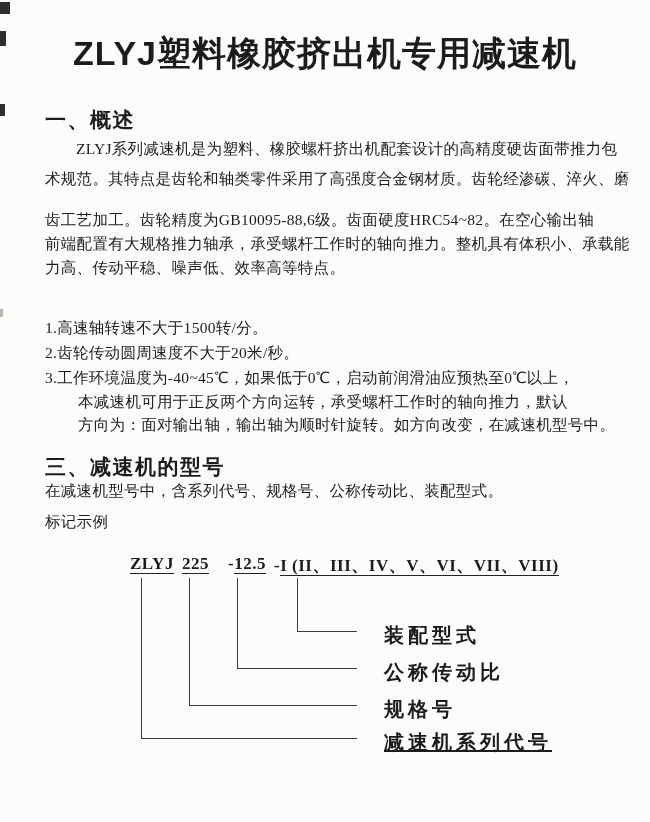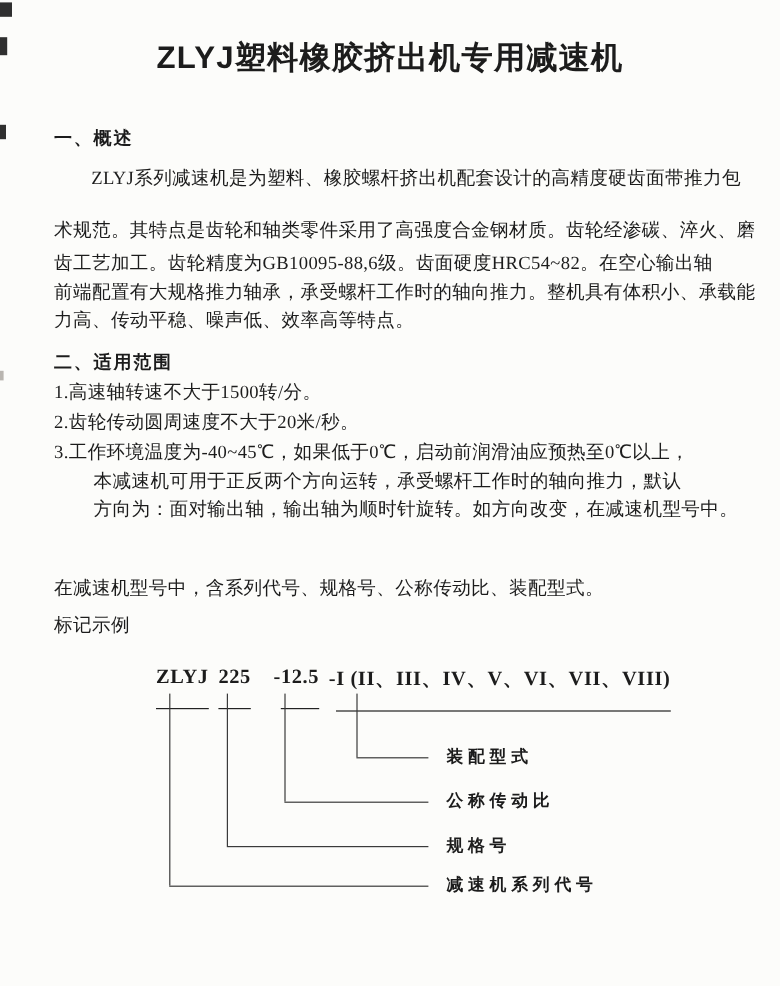--- a/index.html
+++ b/index.html
@@ -21,31 +21,31 @@
   .artifact.a2 { left: 0; top: 31px; width: 6px;  height: 15px; }
   .artifact.a3 { left: 0; top: 104px; width: 5px; height: 12px; }
   .artifact.a4 { left: 0; top: 309px; width: 3px; height: 8px; background: #b9b5b0; }
 
   .doc-title {
     position: absolute;
     top: 31px; left: 0; width: 100%;
     text-align: center;
     font-family: "Liberation Sans", sans-serif;
     font-weight: bold;
-    font-size: 26px;
+    font-size: 34px;
     letter-spacing: 1px;
     white-space: nowrap;
   }
 
   .sec-heading {
     position: absolute;
     left: 45px;
     font-family: "Liberation Sans", sans-serif;
     font-weight: bold;
-    font-size: 15px;
+    font-size: 21px;
     letter-spacing: 1.5px;
     white-space: nowrap;
   }
 
   .body-line {
     position: absolute;
     left: 45px;
     font-size: 15.5px;
     line-height: 19px;
     white-space: nowrap;
@@ -56,75 +56,75 @@
   
   .code-part {
     position: absolute;
     top: 554px;
     font-size: 17px;
     font-weight: bold;
     font-family: "Liberation Serif", serif;
     white-space: nowrap;
     letter-spacing: 0.5px;
   }
-  .u { border-bottom: 1.6px solid #222; padding-bottom: 17px; }
+  .u { border-bottom: 1.6px solid #222; padding-bottom: 0; }
 
   
   .vline { position: absolute; width: 0; border-left: 1.3px solid #3a3a3a; }
   .hline { position: absolute; height: 0; border-top: 1.3px solid #3a3a3a; }
 
   .vline.v1 { left: 141px; top: 578px; height: 160px; }
   .vline.v2 { left: 189px; top: 578px; height: 127px; }
   .vline.v3 { left: 237px; top: 578px; height: 90px; }
   .vline.v4 { left: 297px; top: 578px; height: 53px; }
 
   .hline.h4 { left: 297px; top: 631px; width: 60px; }
   .hline.h3 { left: 237px; top: 668px; width: 120px; }
   .hline.h2 { left: 189px; top: 705px; width: 168px; }
   .hline.h1 { left: 141px; top: 738px; width: 216px; }
 
   .callout-label {
     position: absolute;
-    left: 372px;
-    font-size: 14px;
+    left: 384px;
+    font-size: 20px;
     letter-spacing: 4px;
     white-space: nowrap;
     font-weight: bold;
   }
   .callout-label.c4 { top: 622px; }
   .callout-label.c3 { top: 659px; }
   .callout-label.c2 { top: 696px; }
-  .callout-label.c1 { top: 729px; }
+  .callout-label.c1 { top: 729px; text-decoration: underline; }
 </style>
 </head>
 <body>
 
 <div class="page">
 
   <div class="artifact a1"></div>
   <div class="artifact a2"></div>
   <div class="artifact a3"></div>
   <div class="artifact a4"></div>
 
   <div class="doc-title">ZLYJ塑料橡胶挤出机专用减速机</div>
 
   <div class="sec-heading" style="top:106px">一、概述</div>
   <div class="body-line indent" style="top:139px">ZLYJ系列减速机是为塑料、橡胶螺杆挤出机配套设计的高精度硬齿面带推力包</div>
-  <div class="body-line" style="top:183px">术规范。其特点是齿轮和轴类零件采用了高强度合金钢材质。齿轮经渗碳、淬火、磨</div>
+  <div class="body-line" style="top:169px">术规范。其特点是齿轮和轴类零件采用了高强度合金钢材质。齿轮经渗碳、淬火、磨</div>
   <div class="body-line" style="top:210px">齿工艺加工。齿轮精度为GB10095-88,6级。齿面硬度HRC54~82。在空心输出轴</div>
   <div class="body-line" style="top:258px">力高、传动平稳、噪声低、效率高等特点。</div>
   <div class="body-line" style="top:234px">前端配置有大规格推力轴承，承受螺杆工作时的轴向推力。整机具有体积小、承载能</div>
 
-  <div class="sec-heading" style="top:293px">二、适用范围</div>
   <div class="body-line" style="top:318px">1.高速轴转速不大于1500转/分。</div>
   <div class="body-line" style="top:343px">2.齿轮传动圆周速度不大于20米/秒。</div>
   <div class="body-line" style="top:368px">3.工作环境温度为-40~45℃，如果低于0℃，启动前润滑油应预热至0℃以上，</div>
   <div class="body-line" style="top:392px; left:78px">本减速机可用于正反两个方向运转，承受螺杆工作时的轴向推力，默认</div>
   <div class="body-line" style="top:415px; left:78px">方向为：面对输出轴，输出轴为顺时针旋转。如方向改变，在减速机型号中。</div>
 
+  <div class="sec-heading" style="top:453px">三、减速机的型号</div>
   <div class="body-line" style="top:481px">在减速机型号中，含系列代号、规格号、公称传动比、装配型式。</div>
   <div class="body-line" style="top:512px">标记示例</div>
 
   <div>
     <span class="code-part" style="left:130px"><span class="u">ZLYJ</span></span>
     <span class="code-part" style="left:182px"><span class="u">225</span></span>
     <span class="code-part" style="left:228px"><span>-</span><span class="u">12.5</span></span>
     <span class="code-part" style="left:274px"><span>-</span><span class="u">I (II、III、IV、V、VI、VII、VIII)</span></span>
   </div>
 

